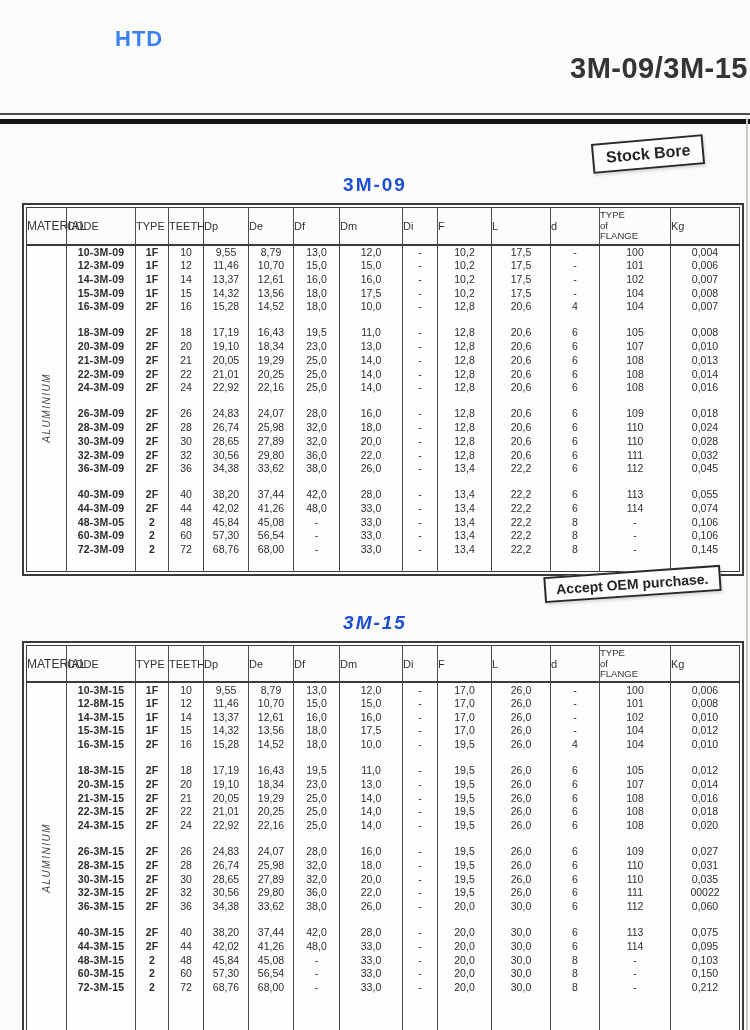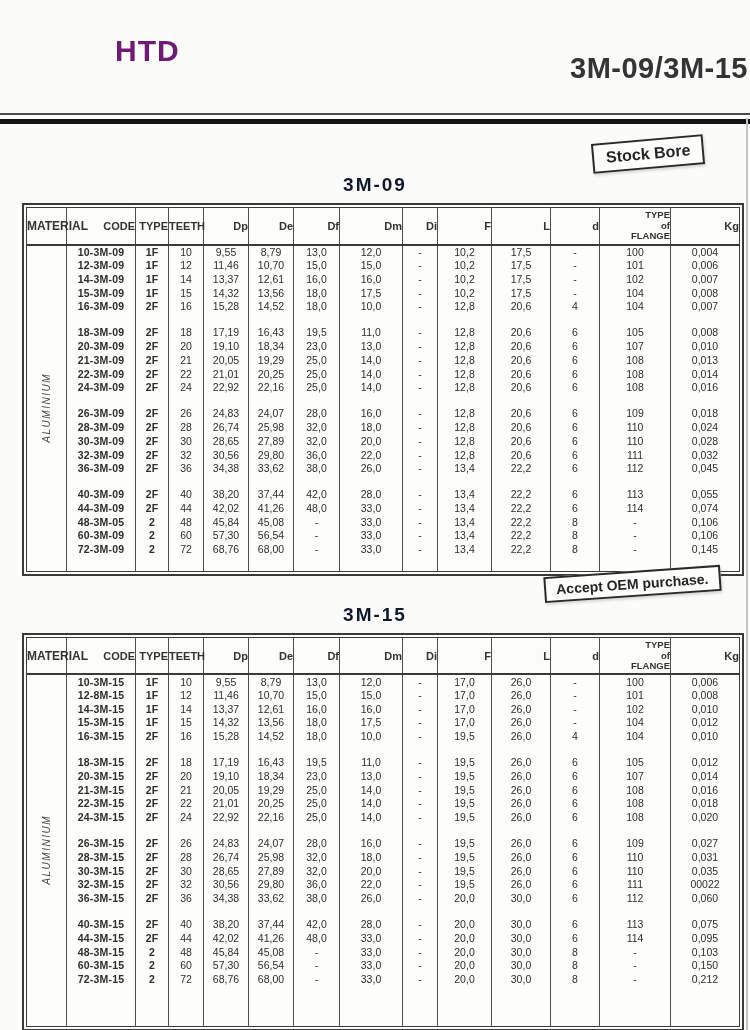--- a/index.html
+++ b/index.html
@@ -8,54 +8,54 @@
     position:relative; width:750px; height:1030px; background:#fbfbf9;
     overflow:hidden; color:#2e2e2e;
   }
   .page::after { 
     content:""; position:absolute; top:118px; right:2px; bottom:0; width:2px;
     background:#c6c6c2;
   }
   
   .hdr { position:relative; padding-top:22px; height:113px; }
   .title-block { margin-left:115px; }
-  .title-line { font-size:30px; font-weight:bold; color:#701a75; letter-spacing:1px; line-height:34px;margin-top:12px; }
+  .title-line { font-size:22px; font-weight:bold; color:#3b82f6; letter-spacing:1px; line-height:34px; }
   .model-range {
     position:absolute; right:2px; top:52px; font-size:29px; font-weight:bold;
     color:#343434; letter-spacing:0.5px;
   }
   .rule-thin  { height:2px; background:#4c4c4c; }
   .rule-gap   { height:4px; }
   .rule-thick { height:5px; background:#141414; }
   
   .stamp {
     position:absolute; background:#fdfdfc; border:2px solid #2a2a2a;
     font-weight:bold; color:#242424; white-space:nowrap;
     box-shadow:1px 2px 3px rgba(0,0,0,0.15);
   }
   .stamp.stock { top:139px; right:46px; transform:rotate(-5deg); font-size:16px; padding:4px 12px; }
   .stamp.oem   { top:571px; right:30px; transform:rotate(-4deg); font-size:14px; padding:3px 10px; }
   
-  h2.tbl-title { text-align:center; font-size:19px; letter-spacing:2px; color:#0f172a; }
+  h2.tbl-title { text-align:center; font-size:19px; letter-spacing:2px; color:#1d4ed8; }
   #title-0 { margin-top:50px; }
-  #title-1 { margin-top:28px; }
+  #title-1 { margin-top:36px;font-style:italic; }
   
   .tbl-wrap {
     margin:7px 6px 0 22px; border:2px solid #3a3a3a; padding:2px; background:#fdfdfb;
   }
   table.spec { width:100%; border-collapse:collapse; table-layout:fixed; border:1px solid #3a3a3a; }
   .spec col.c0 {width:40px;} .spec col.c1 {width:69px;} .spec col.c2 {width:33px;}
   .spec col.c3 {width:35px;} .spec col.c4 {width:45px;} .spec col.c5 {width:45px;}
   .spec col.c6 {width:46px;} .spec col.c7 {width:63px;} .spec col.c8 {width:35px;}
   .spec col.c9 {width:54px;} .spec col.c10{width:59px;} .spec col.c11{width:49px;}
   .spec col.c12{width:71px;}
   .spec th {
-    height:37px; font-size:11px; font-weight:bold; color:#333;
+    height:37px; font-size:11px; font-weight:normal; color:#333;
     border-right:1px solid #4d4d4d; border-bottom:2px solid #3a3a3a;
-    text-align:right; vertical-align:middle; background:#fcfcfa;
+    text-align:left; vertical-align:middle; background:#fcfcfa;
   }
   .spec th:last-child { border-right:none; }
   .spec th.mat-h { font-size:12px; transform:none; letter-spacing:0; }
   .spec th.flange-h { white-space:pre-line; font-size:9.5px; line-height:1.08; }
   .spec td {
     height:13.8px; font-size:10.5px; line-height:1; color:#2d2d2d;
     border-right:1px solid #4d4d4d; text-align:center; vertical-align:middle;
     padding:0; overflow:hidden;
   }
   .spec td:last-child { border-right:none; }

